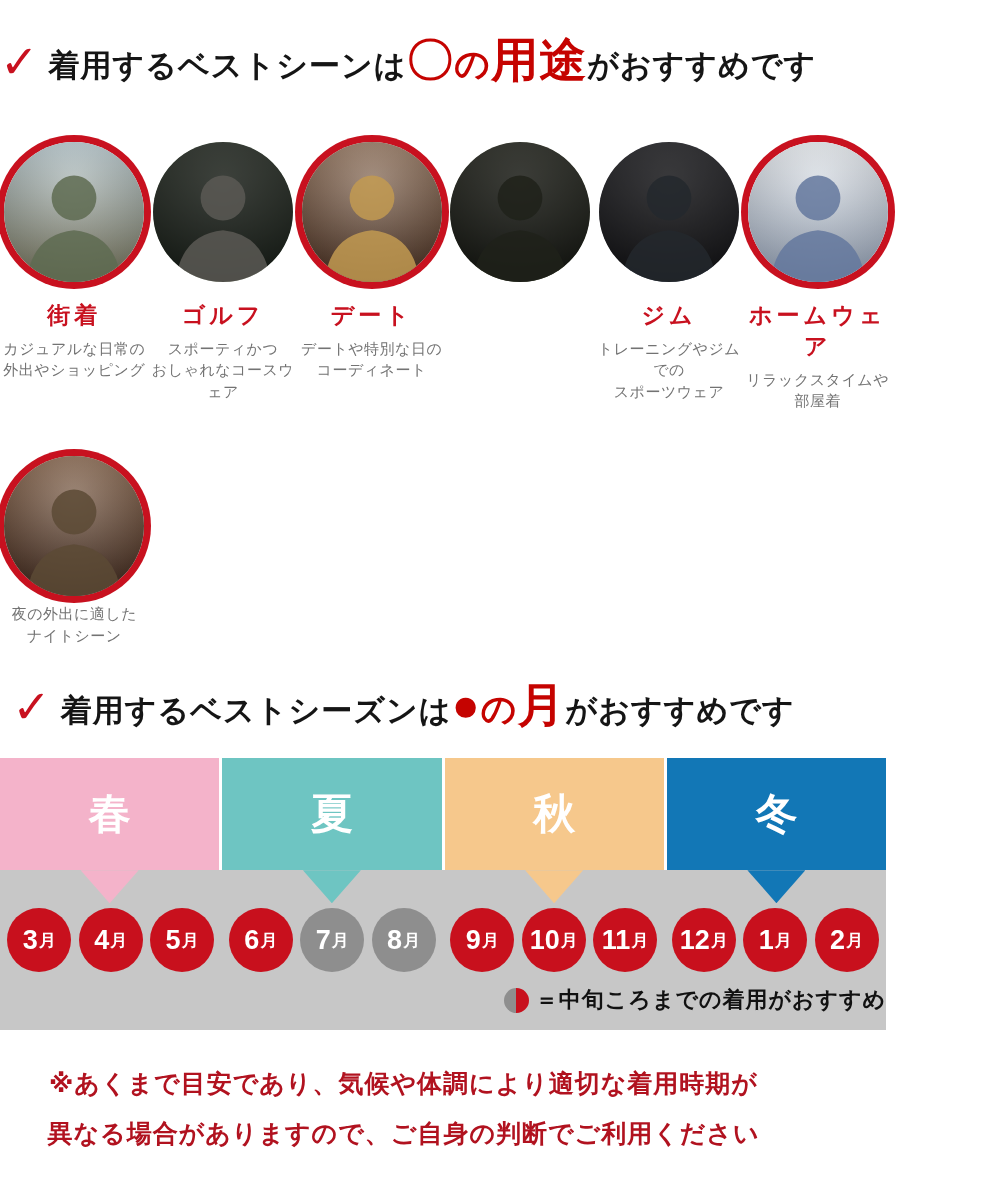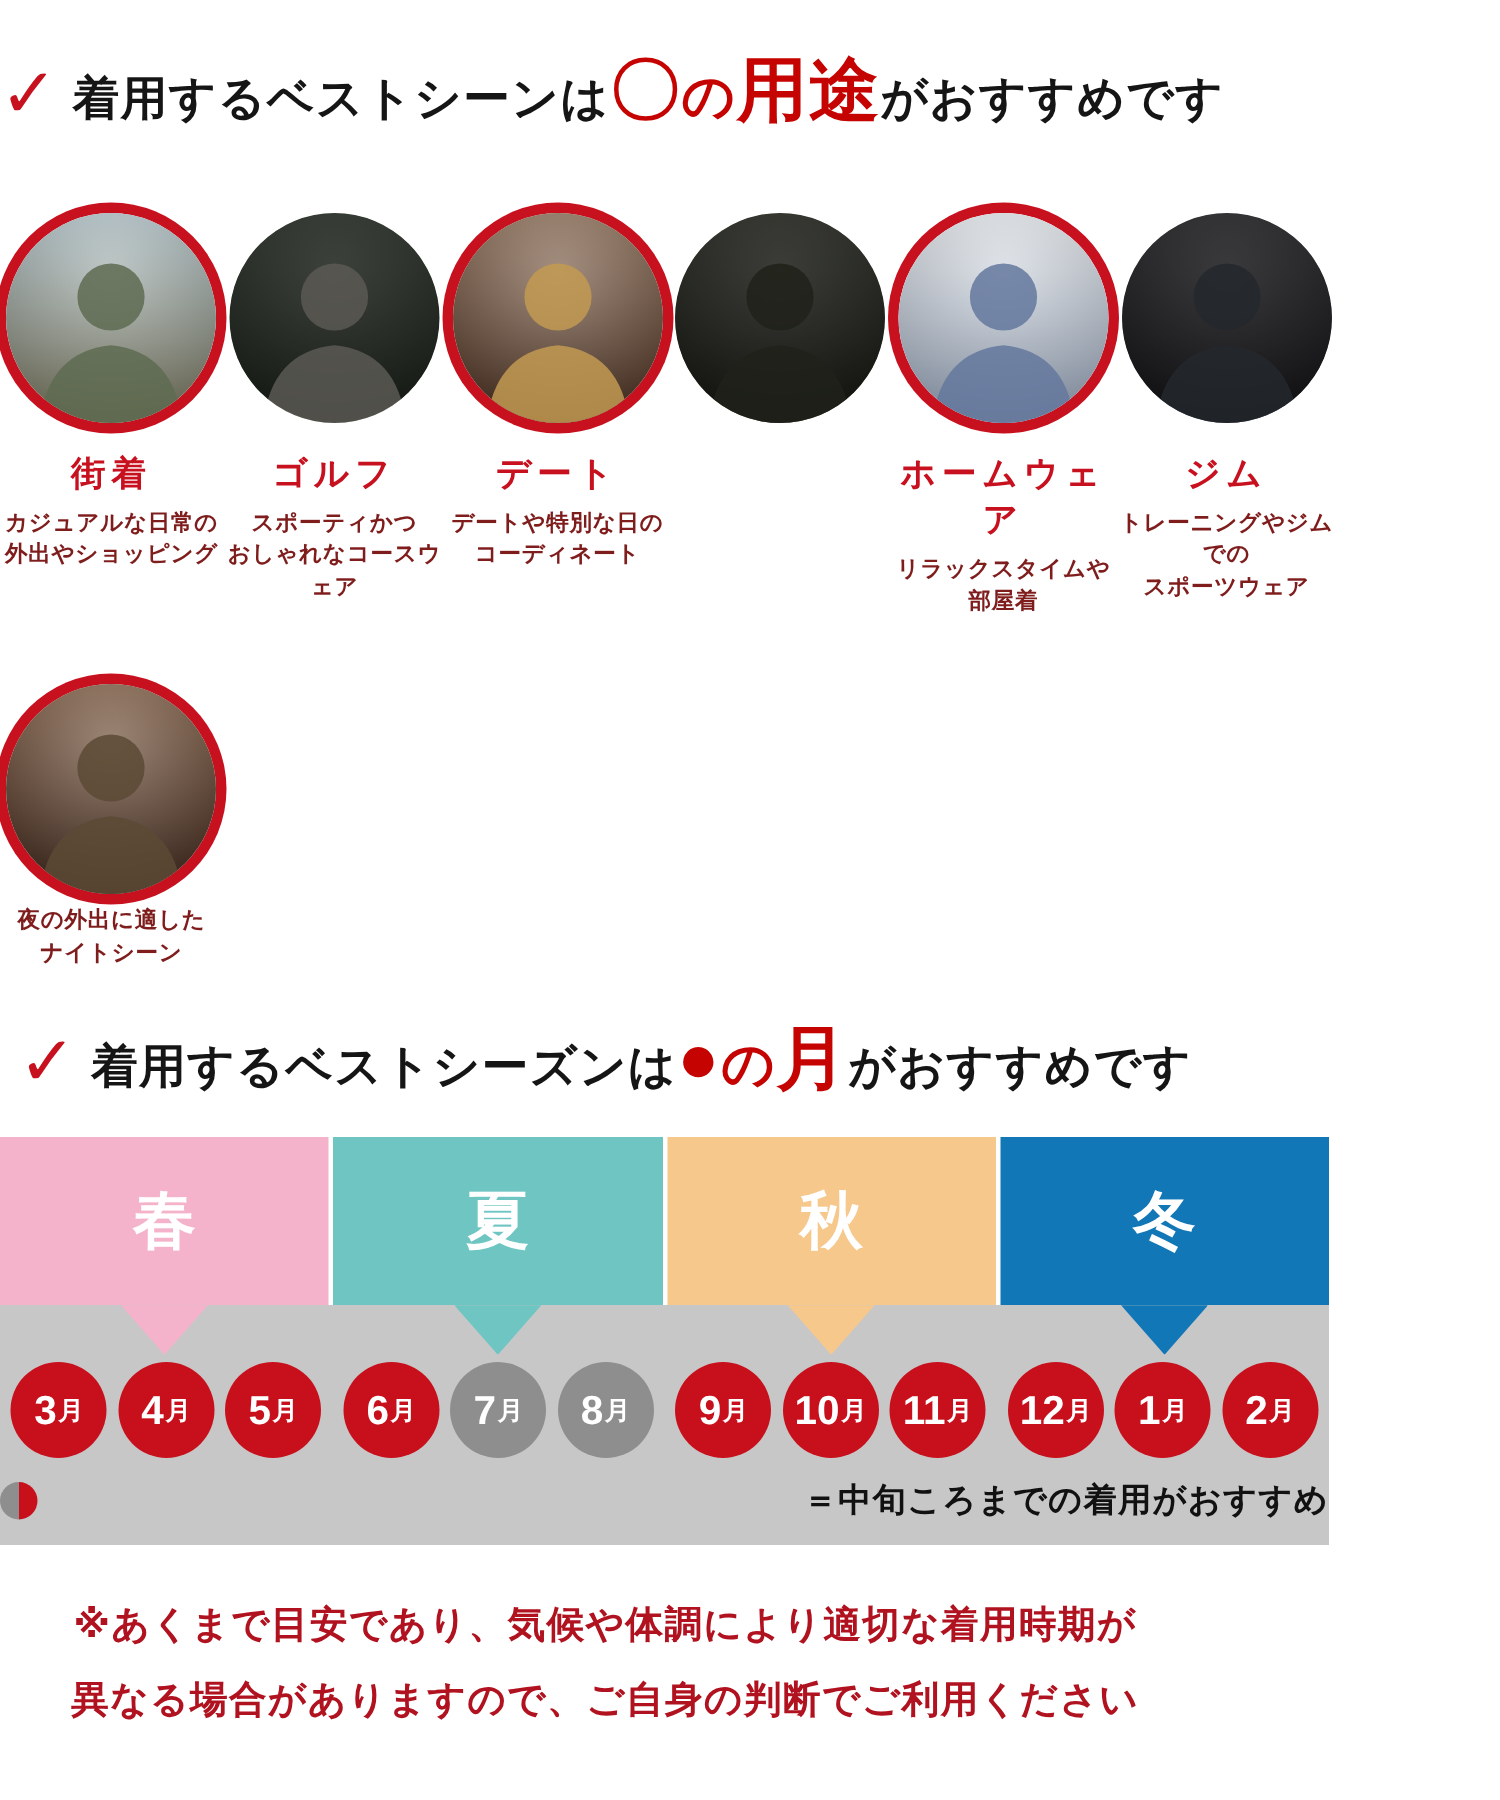--- a/index.html
+++ b/index.html
@@ -41,22 +41,22 @@
   .scene-card.recommended .photo { box-shadow:0 0 0 7px #c8111f; }
   .scene-card.dimmed .photo::after {
     content:""; position:absolute; inset:0; border-radius:50%;
     background:rgba(0,0,0,.58);
   }
   .scene-label {
     margin-top:18px; font-size:23px; font-weight:800;
     color:#c8111f; letter-spacing:4px;
   }
   .scene-desc {
-    margin-top:7px; font-size:15px; font-weight:700;
-    color:#7f1d1d; line-height:1.45; letter-spacing:.5px;
+    margin-top:7px; font-size:15px; font-weight:400;
+    color:#737373; line-height:1.45; letter-spacing:.5px;
   }
 
   .season-heading { margin-top:32px; }
 
   
   .season-chart { width:886px; margin:26px auto 0; }
   .season-row { display:flex; gap:3px; height:112px; }
   .season-band {
     position:relative; flex:1;
     display:flex; align-items:center; justify-content:center;
@@ -73,21 +73,21 @@
   .month-chip {
     width:64px; height:64px; border-radius:50%;
     display:flex; align-items:center; justify-content:center;
     color:#fff; font-weight:800; line-height:1;
   }
   .month-chip.recommended { background:#c8101d; }
   .month-chip.off         { background:#8e8e8e; }
   .month-num    { font-size:27px; }
   .month-suffix { font-size:17px; margin-left:1px; }
   .legend {
-    margin-top:13px; display:flex; justify-content:space-between; align-items:center; gap:7px;
+    margin-top:13px; display:flex; justify-content:flex-end; align-items:center; gap:7px;
   }
   .legend-dot {
     width:25px; height:25px; border-radius:50%;
     background:linear-gradient(90deg,#8e8e8e 50%,#c8101d 50%);
   }
   .legend-text { font-size:22px; font-weight:800; color:#111; letter-spacing:1px; }
 
   
   .note {
     margin-top:28px; text-align:center;
@@ -148,43 +148,43 @@
 
     <figure class="scene-card dimmed">
       <div class="photo" style="background: linear-gradient(rgb(107, 111, 93) 0%, rgb(53, 57, 46) 100%); --person: #4a4f3e;">
         <svg class="silhouette" viewBox="0 0 100 100" preserveAspectRatio="xMidYMax meet">
             <circle cx="50" cy="40" r="16" fill="var(--person,#333)"></circle>
             <path d="M16 100 Q20 66 50 63 Q80 66 84 100 Z" fill="var(--person,#333)"></path>
           </svg>
       </div>
     </figure>
 
+    <figure class="scene-card dimmed">
+      <div class="photo" style="background: linear-gradient(rgb(101, 101, 109) 0%, rgb(48, 48, 54) 100%); --person: #55606b;">
+        <svg class="silhouette" viewBox="0 0 100 100" preserveAspectRatio="xMidYMax meet">
+            <circle cx="50" cy="40" r="16" fill="var(--person,#333)"></circle>
+            <path d="M16 100 Q20 66 50 63 Q80 66 84 100 Z" fill="var(--person,#333)"></path>
+          </svg>
+      </div>
+      <figcaption>
+        <div class="scene-label">ジム</div>
+        <div class="scene-desc"><span>トレーニングやジムでの</span><br><span>スポーツウェア</span></div>
+      </figcaption>
+    </figure>
+
     <figure class="scene-card recommended">
       <div class="photo" style="background: linear-gradient(rgb(226, 230, 234) 0%, rgb(154, 168, 189) 100%); --person: #64789e;">
         <svg class="silhouette" viewBox="0 0 100 100" preserveAspectRatio="xMidYMax meet">
             <circle cx="50" cy="40" r="16" fill="var(--person,#333)"></circle>
             <path d="M16 100 Q20 66 50 63 Q80 66 84 100 Z" fill="var(--person,#333)"></path>
           </svg>
       </div>
       <figcaption>
         <div class="scene-label">ホームウェア</div>
         <div class="scene-desc"><span>リラックスタイムや</span><br><span>部屋着</span></div>
-      </figcaption>
-    </figure>
-
-    <figure class="scene-card dimmed">
-      <div class="photo" style="background: linear-gradient(rgb(101, 101, 109) 0%, rgb(48, 48, 54) 100%); --person: #55606b;">
-        <svg class="silhouette" viewBox="0 0 100 100" preserveAspectRatio="xMidYMax meet">
-            <circle cx="50" cy="40" r="16" fill="var(--person,#333)"></circle>
-            <path d="M16 100 Q20 66 50 63 Q80 66 84 100 Z" fill="var(--person,#333)"></path>
-          </svg>
-      </div>
-      <figcaption>
-        <div class="scene-label">ジム</div>
-        <div class="scene-desc"><span>トレーニングやジムでの</span><br><span>スポーツウェア</span></div>
       </figcaption>
     </figure>
 
     <figure class="scene-card recommended">
       <div class="photo" style="background: linear-gradient(rgb(125, 90, 64) 0%, rgb(69, 47, 36) 100%); --person: #5c4a36;">
         <svg class="silhouette" viewBox="0 0 100 100" preserveAspectRatio="xMidYMax meet">
             <circle cx="50" cy="40" r="16" fill="var(--person,#333)"></circle>
             <path d="M16 100 Q20 66 50 63 Q80 66 84 100 Z" fill="var(--person,#333)"></path>
           </svg>
       </div>

